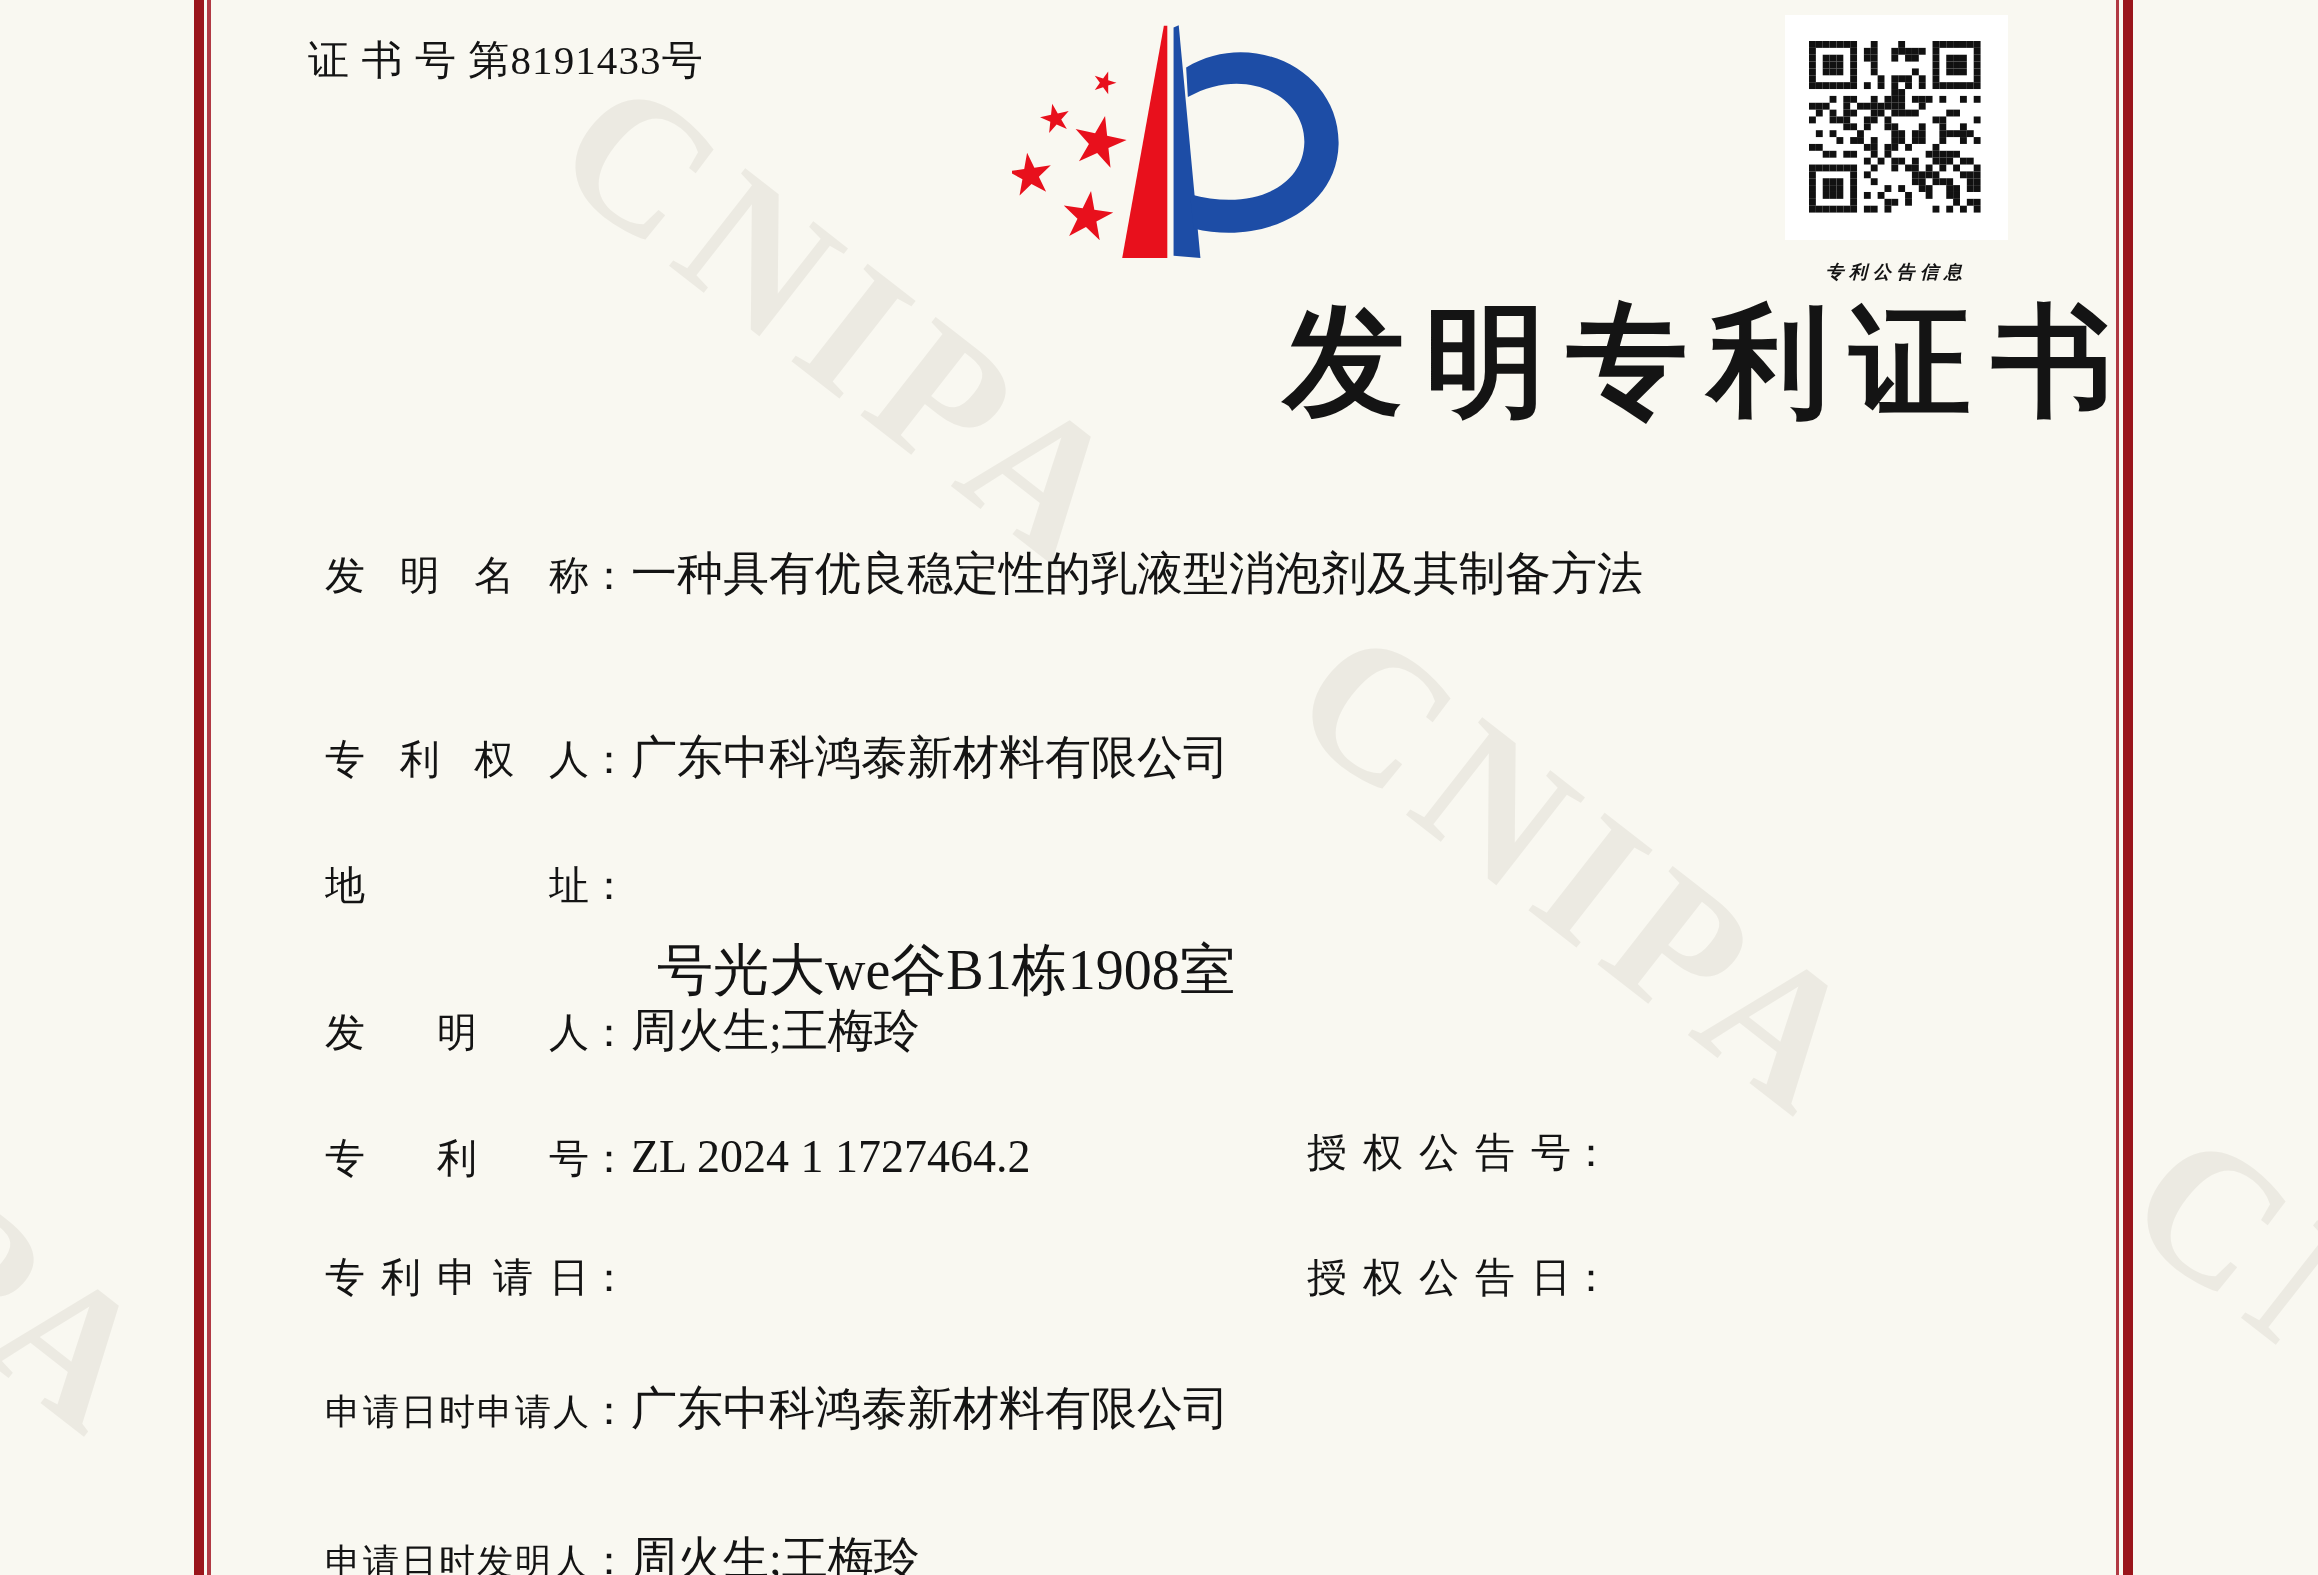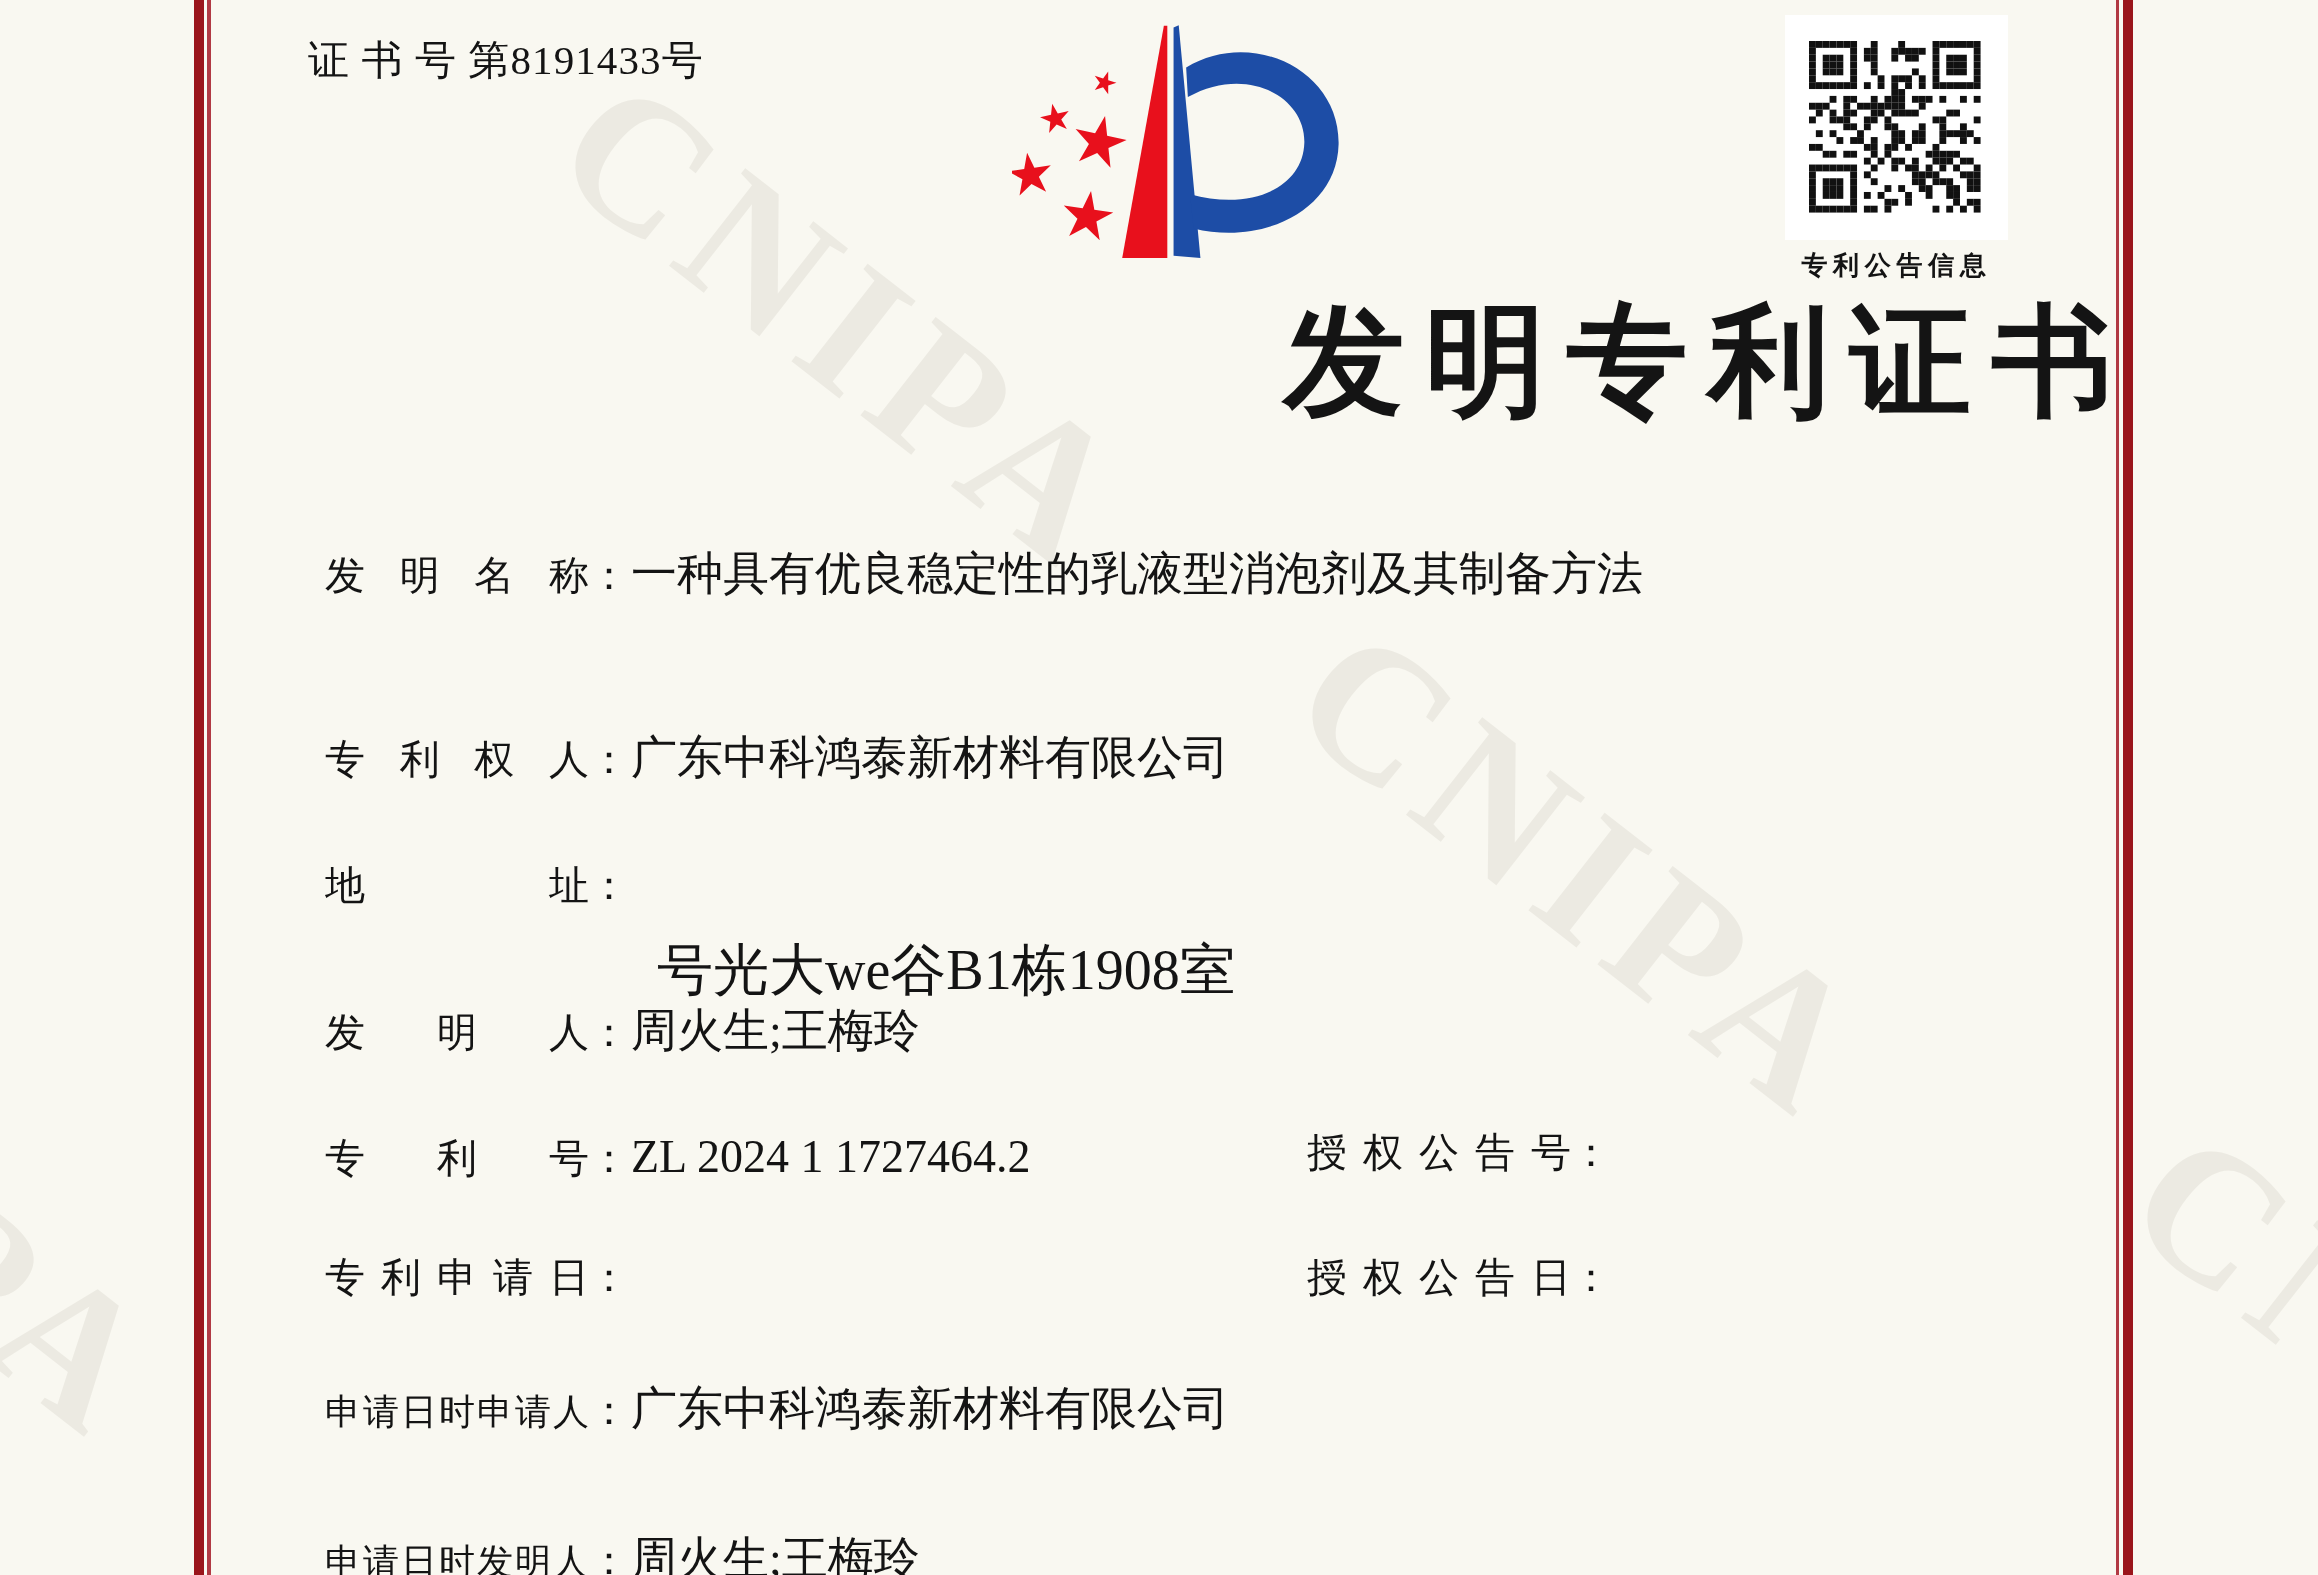--- a/index.html
+++ b/index.html
@@ -32,22 +32,22 @@
   
   .cert-no{
     position:absolute;left:308px;top:33px;z-index:2;
     font-size:41px;letter-spacing:1.1px;text-align:center;
   }
   .logo{position:absolute;left:1012px;top:10.3px;width:354px;height:269px;z-index:2;}
   .qr-block{position:absolute;left:1785px;top:15px;width:223px;z-index:2;}
   .qr-box{width:223px;height:225px;background:#ffffff;position:relative;}
   .qr-box svg{position:absolute;left:24px;top:26px;}
   .qr-caption{
-    margin-top:8px;text-align:center;
-    font-size:26px;letter-spacing:5.7px;font-weight:bold;
+    margin-top:20px;text-align:center;
+    font-size:18px;letter-spacing:5.7px;font-weight:bold;font-style:italic;
   }
   .doc-title{
     position:absolute;left:198px;right:186px;top:281px;z-index:2;
     text-align:right;
     font-size:121px;font-weight:bold;
     letter-spacing:20.6px;text-indent:20.6px;
     white-space:nowrap;
   }
   
   .row{

